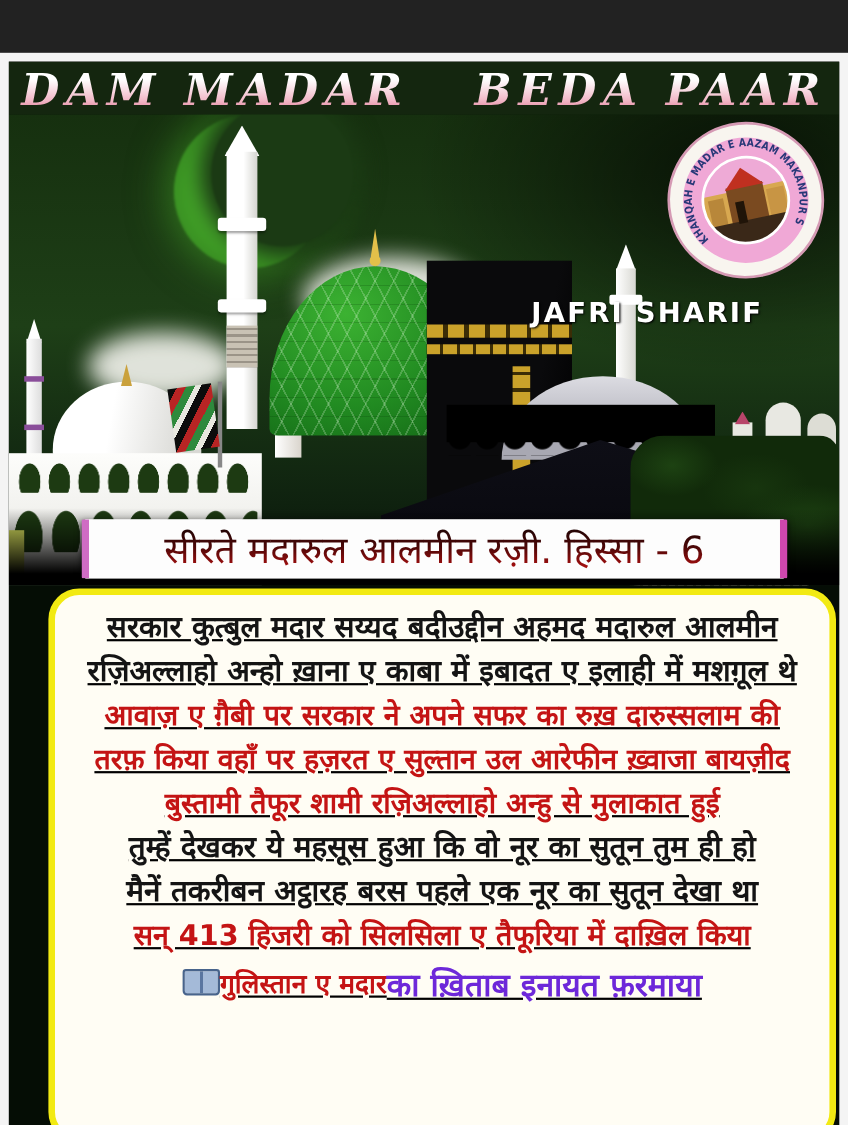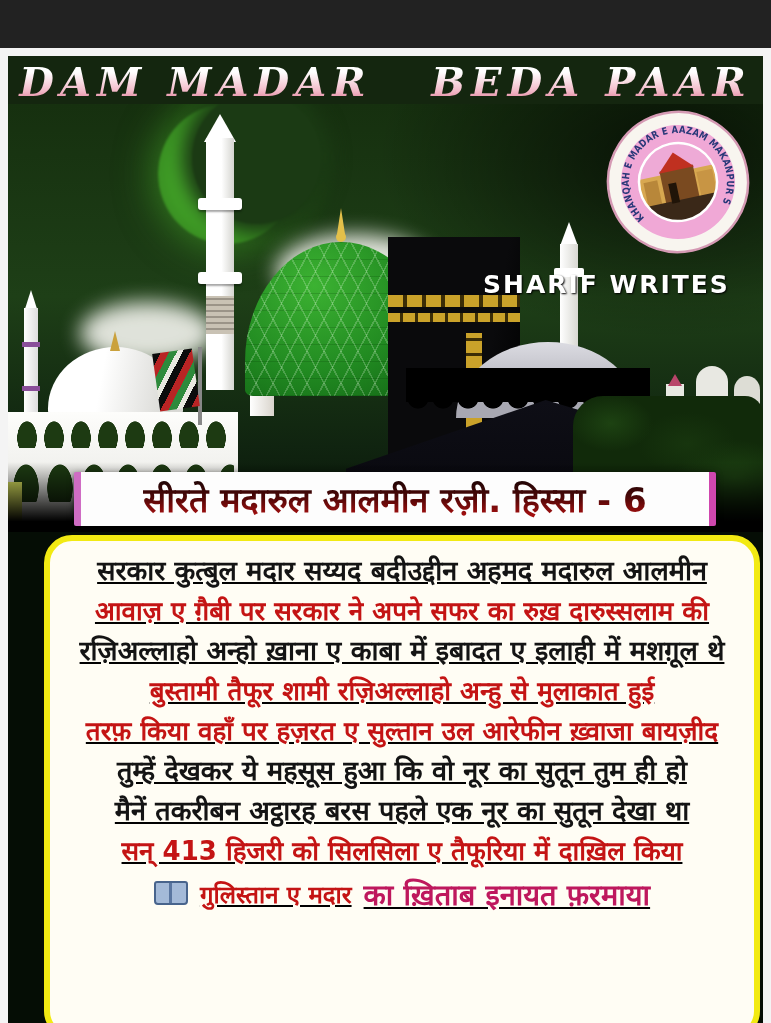--- a/index.html
+++ b/index.html
@@ -142,35 +142,35 @@
   
   #badge{left:598px;top:6px;width:144px;height:144px;transform:rotate(-12deg);}
   
   #jafri{left:475px;top:166px;font-size:25px;font-weight:bold;color:#fff;letter-spacing:2px;
          text-shadow:1px 1px 2px #000;}
 
   
   #banner{position:absolute;left:66px;top:416px;width:628px;height:54px;background:#fdfdfd;
           border-left:7px solid #cf6cc4;border-right:7px solid #cf47ae;border-radius:2px;
           display:flex;align-items:center;justify-content:center;box-shadow:0 2px 6px rgba(0,0,0,.6);}
-  #banner span{font-size:34px;font-weight:bold;white-space:nowrap;
+  #banner span{font-size:34px;font-weight:normal;white-space:nowrap;
           background:linear-gradient(180deg,#150404 0%,#4a0707 45%,#c41212 100%);
           -webkit-background-clip:text;background-clip:text;color:transparent;-webkit-text-fill-color:transparent;}
 
   
   #ybox{position:absolute;left:36px;top:479px;width:716px;height:504px;box-sizing:border-box;
         background:#fffdf4;border:6px solid #f2ea12;border-radius:28px;
         padding-top:10px;text-align:center;text-decoration:underline;}
   .tline{height:40px;line-height:40px;font-weight:bold;font-size:27px;white-space:nowrap;color:#141414;}
   .tline[data-color="red"]{color:#c41414;font-size:26px;}
-  #bfoot{display:flex;align-items:center;justify-content:center;gap:12px;height:44px;}
+  #bfoot{display:flex;align-items:center;justify-content:center;gap:0;height:44px;}
   #bookicon{display:inline-block;width:30px;height:20px;border:2px solid #48648c;border-radius:3px 3px 4px 4px;
         background:linear-gradient(90deg,#a4bad8 0 45%,#5a76a0 45% 55%,#a4bad8 55% 100%);}
   #bfoot .red{color:#c41414;font-weight:bold;font-size:24px;}
-  #bfoot .blk{color:#be185d;font-weight:bold;font-size:29px;}
+  #bfoot .blk{color:#6d28d9;font-weight:bold;font-size:29px;}
 </style>
 </head>
 <body>
 
 <div id="poster">
   <div id="art">
 
     <div id="header">
       <div id="title">DAM MADAR   BEDA PAAR</div>
     </div>
@@ -261,33 +261,33 @@
             <rect x="62" y="72" width="8" height="20" fill="#201408"></rect>
           </g>
           <circle cx="72" cy="72" r="39" fill="none" stroke="#ffffff" stroke-width="2.5"></circle>
           <path id="ringpath" d="M 31.9 100.1 A 49 49 0 1 1 112.1 100.1" fill="none"></path>
           <text font-size="10" font-weight="bold" fill="#283878" letter-spacing="0.3">
             <textPath href="#ringpath" textLength="246" lengthAdjust="spacingAndGlyphs">KHANQAH E MADAR E AAZAM MAKANPUR SHARIF</textPath>
           </text>
         </svg>
       </div>
 
-      <div class="abs" id="jafri">SHARIF WRITES</div>
+      <div class="abs" id="jafri">JAFRI SHARIF</div>
     </div>
 
     <div id="banner">
       <span>सीरते मदारुल आलमीन रज़ी. हिस्सा - 6</span>
     </div>
 
     <div id="ybox">
       <div class="tline" data-color="black">सरकार कुत्बुल मदार सय्यद बदीउद्दीन अहमद मदारुल आलमीन</div>
+      <div class="tline" data-color="black">रज़िअल्लाहो अन्हो ख़ाना ए काबा में इबादत ए इलाही में मशग़ूल थे</div>
       <div class="tline" data-color="red">आवाज़ ए ग़ैबी पर सरकार ने अपने सफर का रुख़ दारुस्सलाम की</div>
-      <div class="tline" data-color="black">रज़िअल्लाहो अन्हो ख़ाना ए काबा में इबादत ए इलाही में मशग़ूल थे</div>
+      <div class="tline" data-color="red">तरफ़ किया वहाँ पर हज़रत ए सुल्तान उल आरेफीन ख़्वाजा बायज़ीद</div>
       <div class="tline" data-color="red">बुस्तामी तैफूर शामी रज़िअल्लाहो अन्हु से मुलाकात हुई</div>
-      <div class="tline" data-color="red">तरफ़ किया वहाँ पर हज़रत ए सुल्तान उल आरेफीन ख़्वाजा बायज़ीद</div>
       <div class="tline" data-color="black">तुम्हें देखकर ये महसूस हुआ कि वो नूर का सुतून तुम ही हो</div>
       <div class="tline" data-color="black">मैनें तकरीबन अट्ठारह बरस पहले एक नूर का सुतून देखा था</div>
       <div class="tline" data-color="red">सन् 413 हिजरी को सिलसिला ए तैफूरिया में दाख़िल किया</div>
       <div id="bfoot">
         <span id="bookicon"></span>
         <span class="red">गुलिस्तान ए मदार</span>
         <span class="blk">का ख़िताब इनायत फ़रमाया</span>
       </div>
     </div>
 

